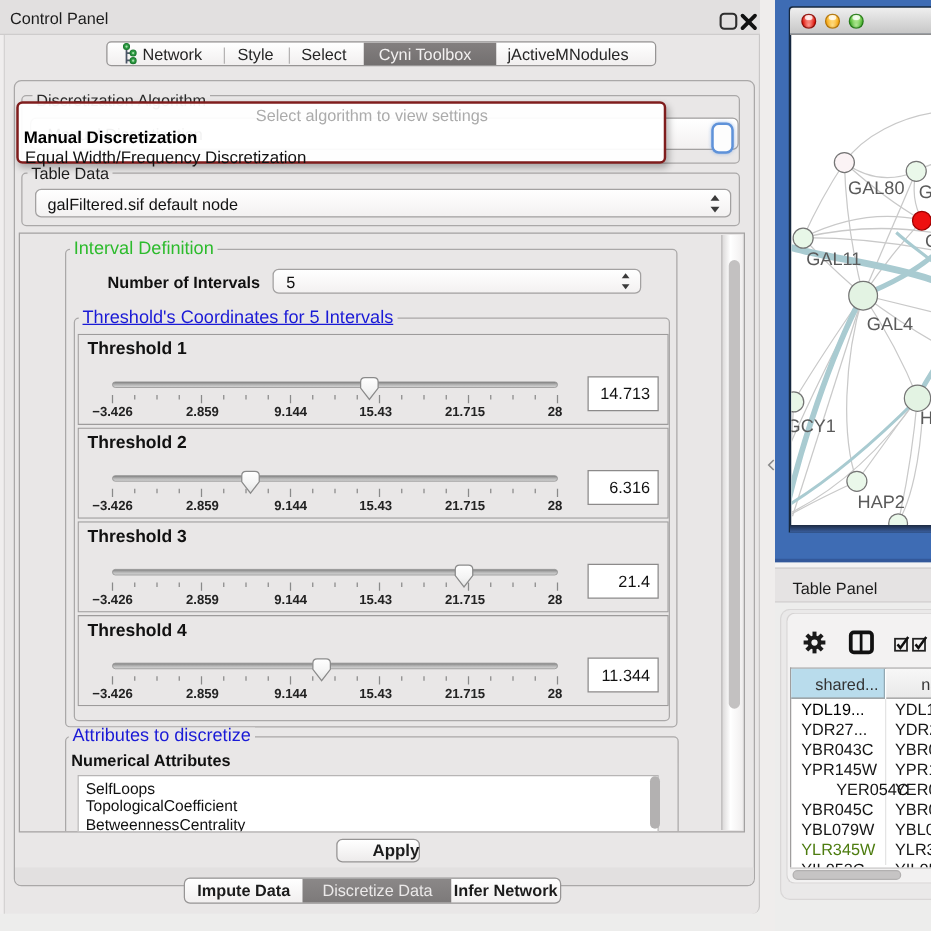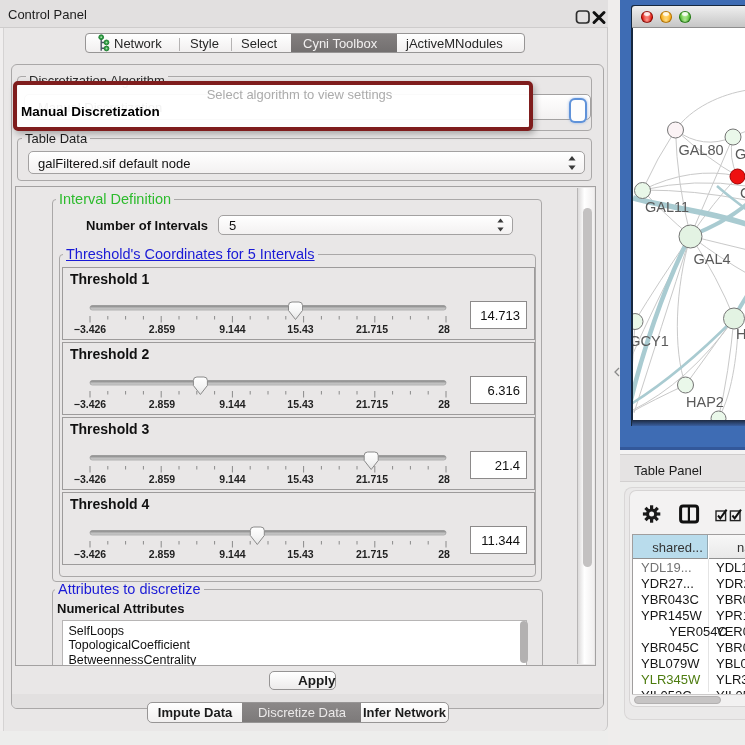--- a/index.html
+++ b/index.html
@@ -280,23 +280,24 @@
 
 <div class="abs" style="left:269px;top:671px;width:67px;height:19px;border:1px solid #969494;border-radius:5px;background:linear-gradient(#ffffff,#edebeb);box-sizing:border-box;text-align:center;font-size:13.5px;font-weight:bold;color:#1c1c1c;line-height:17px;padding-left:28px;">Apply</div>
 
 <div class="abs" style="left:147px;top:702px;width:302px;height:21px;border:1px solid #979595;border-radius:5px;background:linear-gradient(#ffffff,#f1efef);box-sizing:border-box;overflow:hidden;">
   <div class="abs" style="left:94px;top:0;width:119px;height:21px;background:linear-gradient(#8b8888,#7b7878);"></div>
 </div>
 <div class="abs" style="left:151px;top:705px;width:88px;text-align:center;font-size:13px;font-weight:bold;color:#1c1c1c;">Impute Data</div>
 <div class="abs" style="left:247px;top:705px;width:110px;text-align:center;font-size:13px;color:#ebe9e9;">Discretize Data</div>
 <div class="abs" style="left:360px;top:705px;width:89px;text-align:center;font-size:13px;font-weight:bold;color:#1c1c1c;">Infer Network</div>
 
-<div class="abs" style="left:13px;top:81px;width:520px;height:50px;background:rgba(255,255,255,0.94);border:4px solid #7f1d1d;border-radius:5px;box-shadow:2px 3px 6px rgba(0,0,0,0.28);box-sizing:border-box;">
+<div class="abs" style="left:13px;top:81px;width:520px;height:50px;background:rgba(255,255,255,0.94);border:2px solid #7f1d1d;border-radius:5px;box-shadow:2px 3px 6px rgba(0,0,0,0.28);box-sizing:border-box;">
   <div class="abs" style="left:0;top:2px;width:565px;text-align:center;font-size:13px;color:#ababab;">Select algorithm to view settings</div>
   <div class="abs" style="left:4px;top:19px;font-size:13.5px;font-weight:bold;color:#000;">Manual Discretization</div>
+  <div class="abs" style="left:5px;top:35px;font-size:13.5px;color:#111;">Equal Width/Frequency Discretization</div>
 </div>
 
 <div class="abs" style="left:608px;top:0;width:12px;height:745px;background:#efedec;"></div>
 <svg class="abs" style="left:613px;top:367px;" width="8" height="10" viewBox="0 0 8 10">
     <path d="M6 1 L2 5 L6 9" stroke="#8a8a8a" stroke-width="1.3" fill="none"></path>
   </svg>
 
 <div class="abs" style="left:620px;top:0;width:125px;height:450px;background:#3e6cb4;"></div>
 <div class="abs" style="left:620px;top:447px;width:125px;height:3px;background:#33589a;"></div>
 
@@ -403,21 +404,21 @@
 </g>
 </svg>
 <div class="abs" style="left:631.5px;top:534px;width:113.5px;height:169px;border:1px solid #a09e9e;border-right:none;box-sizing:border-box;background:#ffffff;overflow:hidden;"></div>
 <div class="abs" style="left:632.5px;top:535px;width:75px;height:24px;background:#b9dcec;border-right:1px solid #93a9b3;border-bottom:1px solid #919191;box-sizing:border-box;"></div>
 <div class="abs" style="left:708.5px;top:535px;width:36.5px;height:24px;background:linear-gradient(#f7f7f7,#e9e9e9);border-bottom:1px solid #919191;box-sizing:border-box;"></div>
 <div class="abs" style="left:640px;top:540px;width:75px;text-align:center;font-size:13px;color:#333;">shared...</div>
 <div class="abs" style="left:737px;top:540px;font-size:13px;color:#333;">na</div>
 <div class="abs" style="left:632px;top:559px;width:113px;height:133px;overflow:hidden;">
 <div class="abs" style="left:75.5px;top:0;width:1px;height:133px;background:#e4e4e4;"></div>
 </div>
-<div class="abs" style="left:641px;top:560px;font-size:13px;color:#737373;">YDL19...</div>
+<div class="abs" style="left:641px;top:560px;font-size:13px;color:#000000;">YDL19...</div>
 <div class="abs" style="left:716px;top:560px;font-size:13px;color:#161616;">YDL19</div>
 <div class="abs" style="left:641px;top:576px;font-size:13px;color:#161616;text-align:center;">YDR27...</div>
 <div class="abs" style="left:716px;top:576px;font-size:13px;color:#161616;">YDR27</div>
 <div class="abs" style="left:641px;top:592px;font-size:13px;color:#161616;">YBR043C</div>
 <div class="abs" style="left:716px;top:592px;font-size:13px;color:#161616;">YBR04</div>
 <div class="abs" style="left:641px;top:608px;font-size:13px;color:#161616;">YPR145W</div>
 <div class="abs" style="left:716px;top:608px;font-size:13px;color:#161616;">YPR14</div>
 <div class="abs" style="left:641px;top:624px;font-size:13px;color:#161616;margin-left:28px;">YER054C</div>
 <div class="abs" style="left:716px;top:624px;font-size:13px;color:#161616;">YER05</div>
 <div class="abs" style="left:641px;top:640px;font-size:13px;color:#161616;">YBR045C</div>

